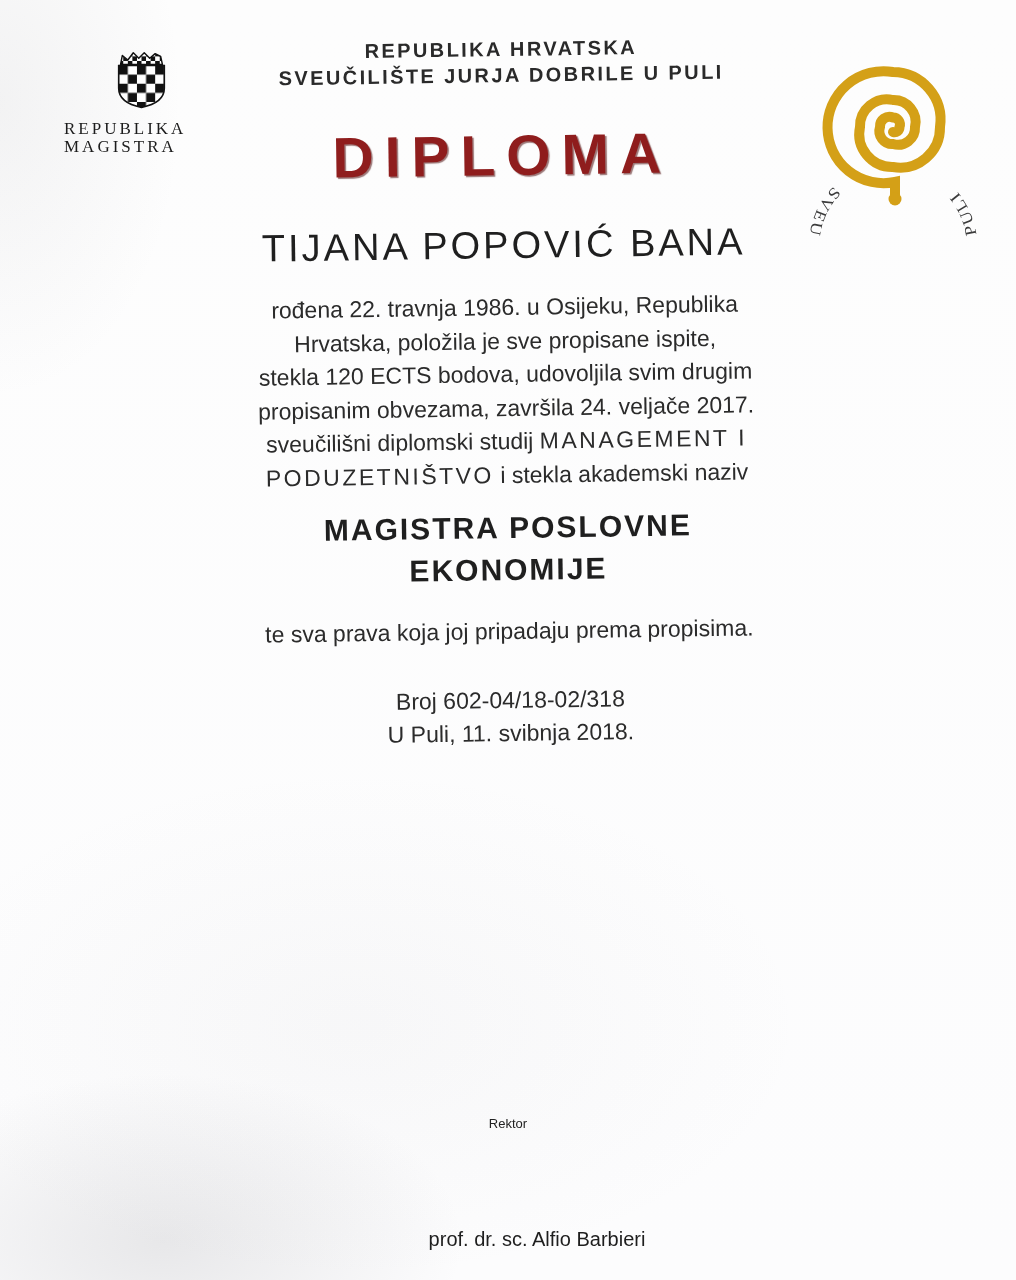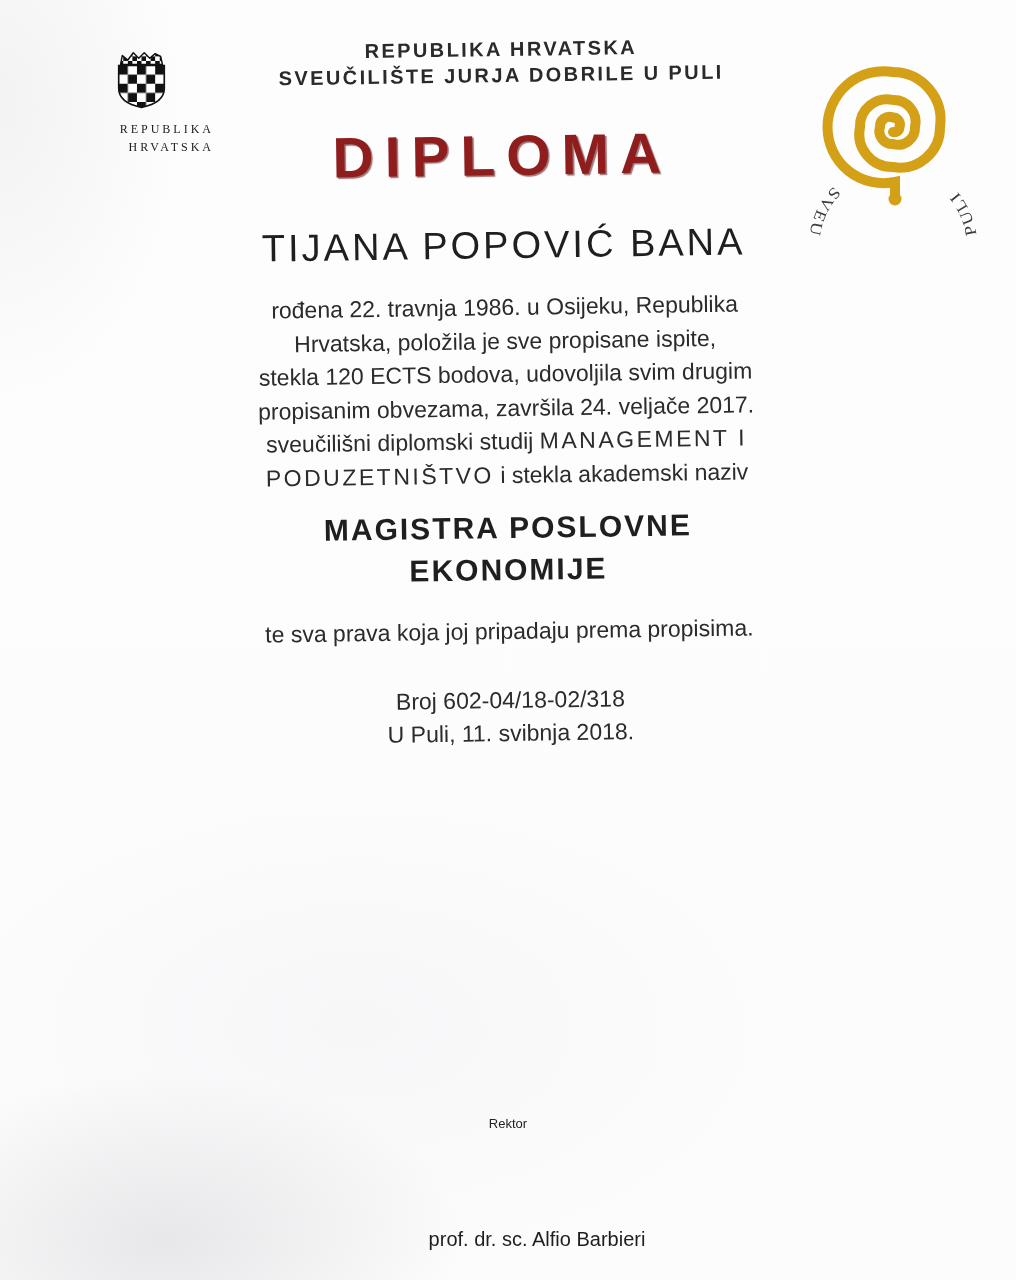--- a/index.html
+++ b/index.html
@@ -29,22 +29,22 @@
   .body-par{top:291px;font-size:23px;line-height:33.5px;color:#2b2b2b;}
   .caps{letter-spacing:2.5px;}
   .degree{top:507px;font-size:30px;line-height:42px;font-weight:bold;letter-spacing:2px;color:#1f1f1f;}
   .rights{top:618px;font-size:23px;color:#2b2b2b;}
   .issue{top:684px;font-size:23px;line-height:33px;color:#2b2b2b;}
   .rektor{top:1116px;font-size:13px;color:#222;}
   .prof{top:1228px;font-size:20px;color:#1e1e1e;transform:translateX(29px);}
 
   .coat{position:absolute;left:114px;top:50px;}
   .coat-caption{
-    position:absolute;left:64px;top:120px;width:150px;text-align:right;
-    font-family:"Liberation Serif", serif;font-size:12px;line-height:18px;
+    position:absolute;left:64px;top:120px;width:150px;text-align:left;
+    font-family:"Liberation Serif", serif;font-size:17px;line-height:18px;
     letter-spacing:3px;color:#1c1c1c;
   }
   .seal{position:absolute;left:793px;top:27px;}
   .seal text{
     font-family:"Liberation Serif", serif;font-size:16px;
     letter-spacing:2px;fill:#3b3b3b;
   }
 </style>
 </head>
 <body>
@@ -62,21 +62,21 @@
         <rect width="10" height="10" fill="#ffffff"></rect>
         <rect width="5" height="5" fill="#121212"></rect>
         <rect x="5" y="5" width="5" height="5" fill="#121212"></rect>
       </pattern>
     </defs>
     <path d="M7,16 L9,6 L15,11 L21,3 L27,9 L33,3 L39,9 L45,4 L51,7 L53,16 Z" fill="url(#cb2)" stroke="#121212" stroke-width="1.6" stroke-linejoin="round"></path>
     <path d="M5,17 H55 V42 Q55,58 30,63 Q5,58 5,42 Z" fill="url(#cb)" stroke="#121212" stroke-width="1.8"></path>
   </svg>
   <div class="coat-caption">
     <div>REPUBLIKA</div>
-    <div>HRVATSKA</div>
+    <div>MAGISTRA</div>
   </div>
 
   <svg class="seal" width="200" height="210" viewBox="0 0 200 210" aria-hidden="true">
     <defs>
       <path id="ringPath" d="M 40.6 159.4 A 84 84 0 1 0 159.4 159.4" fill="none"></path>
     </defs>
     <path d="M 102 170 L 102 155
              A 56 56 0 1 1 100 45
              A 48 48 0 0 1 147 100
              A 40 40 0 0 1 100 140

